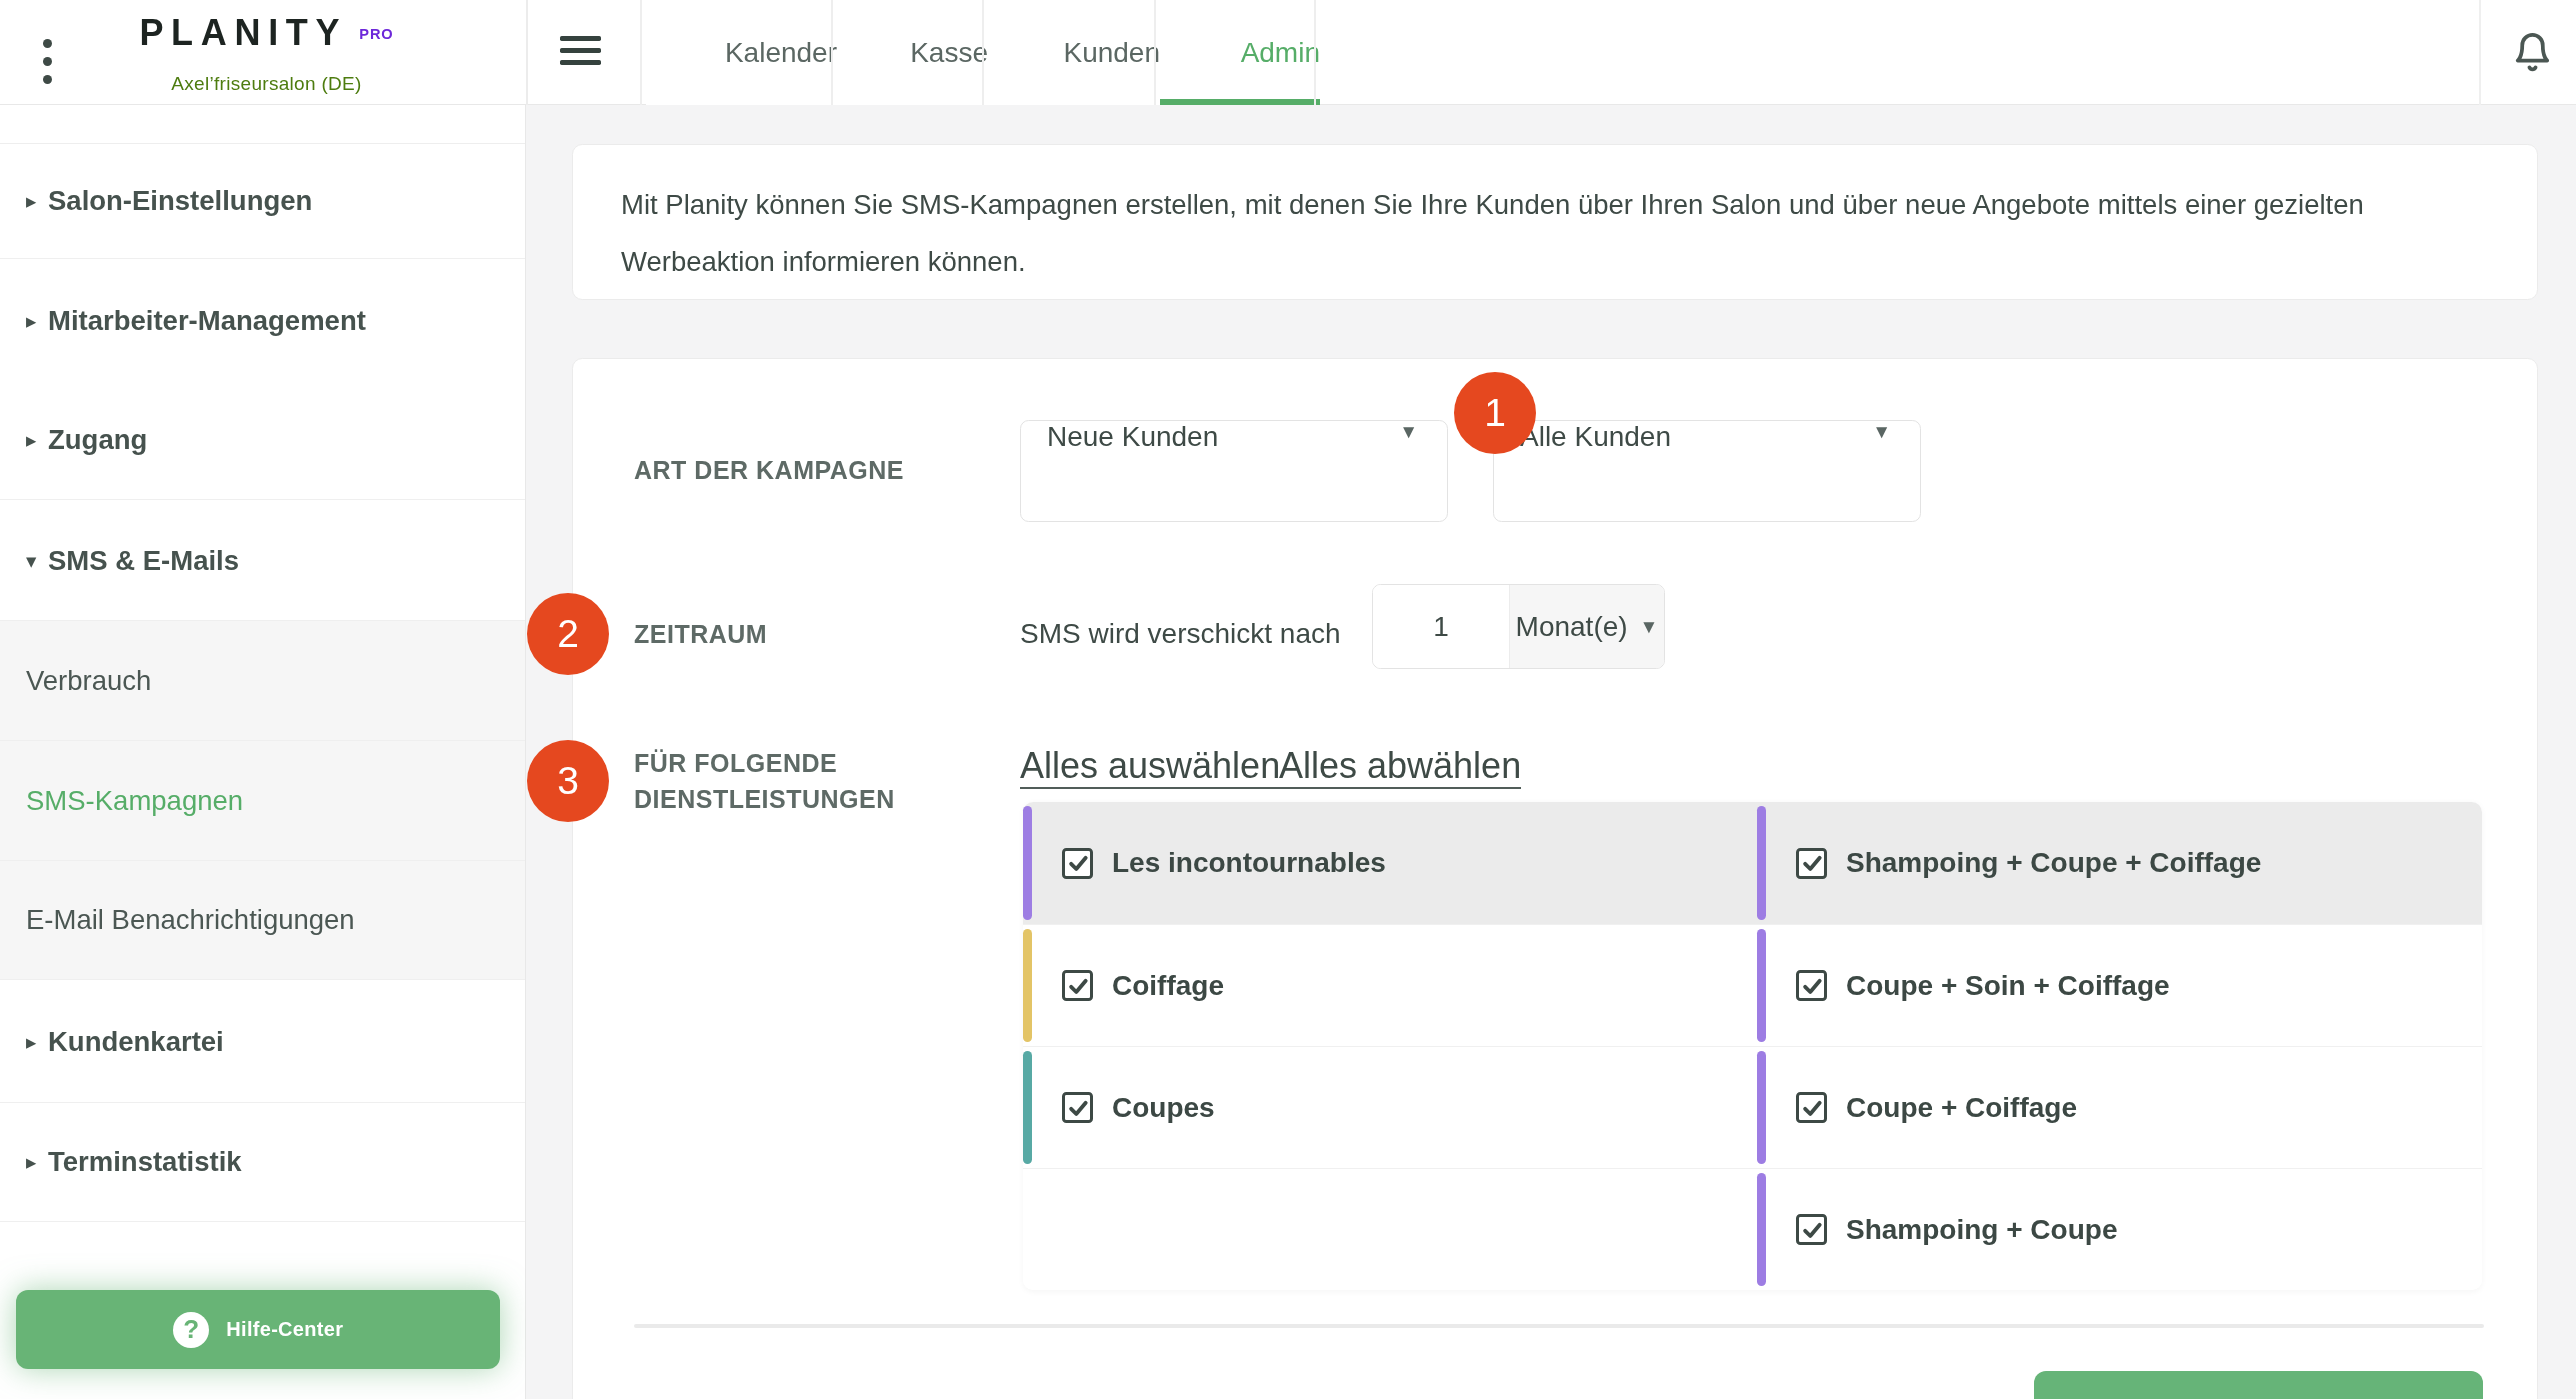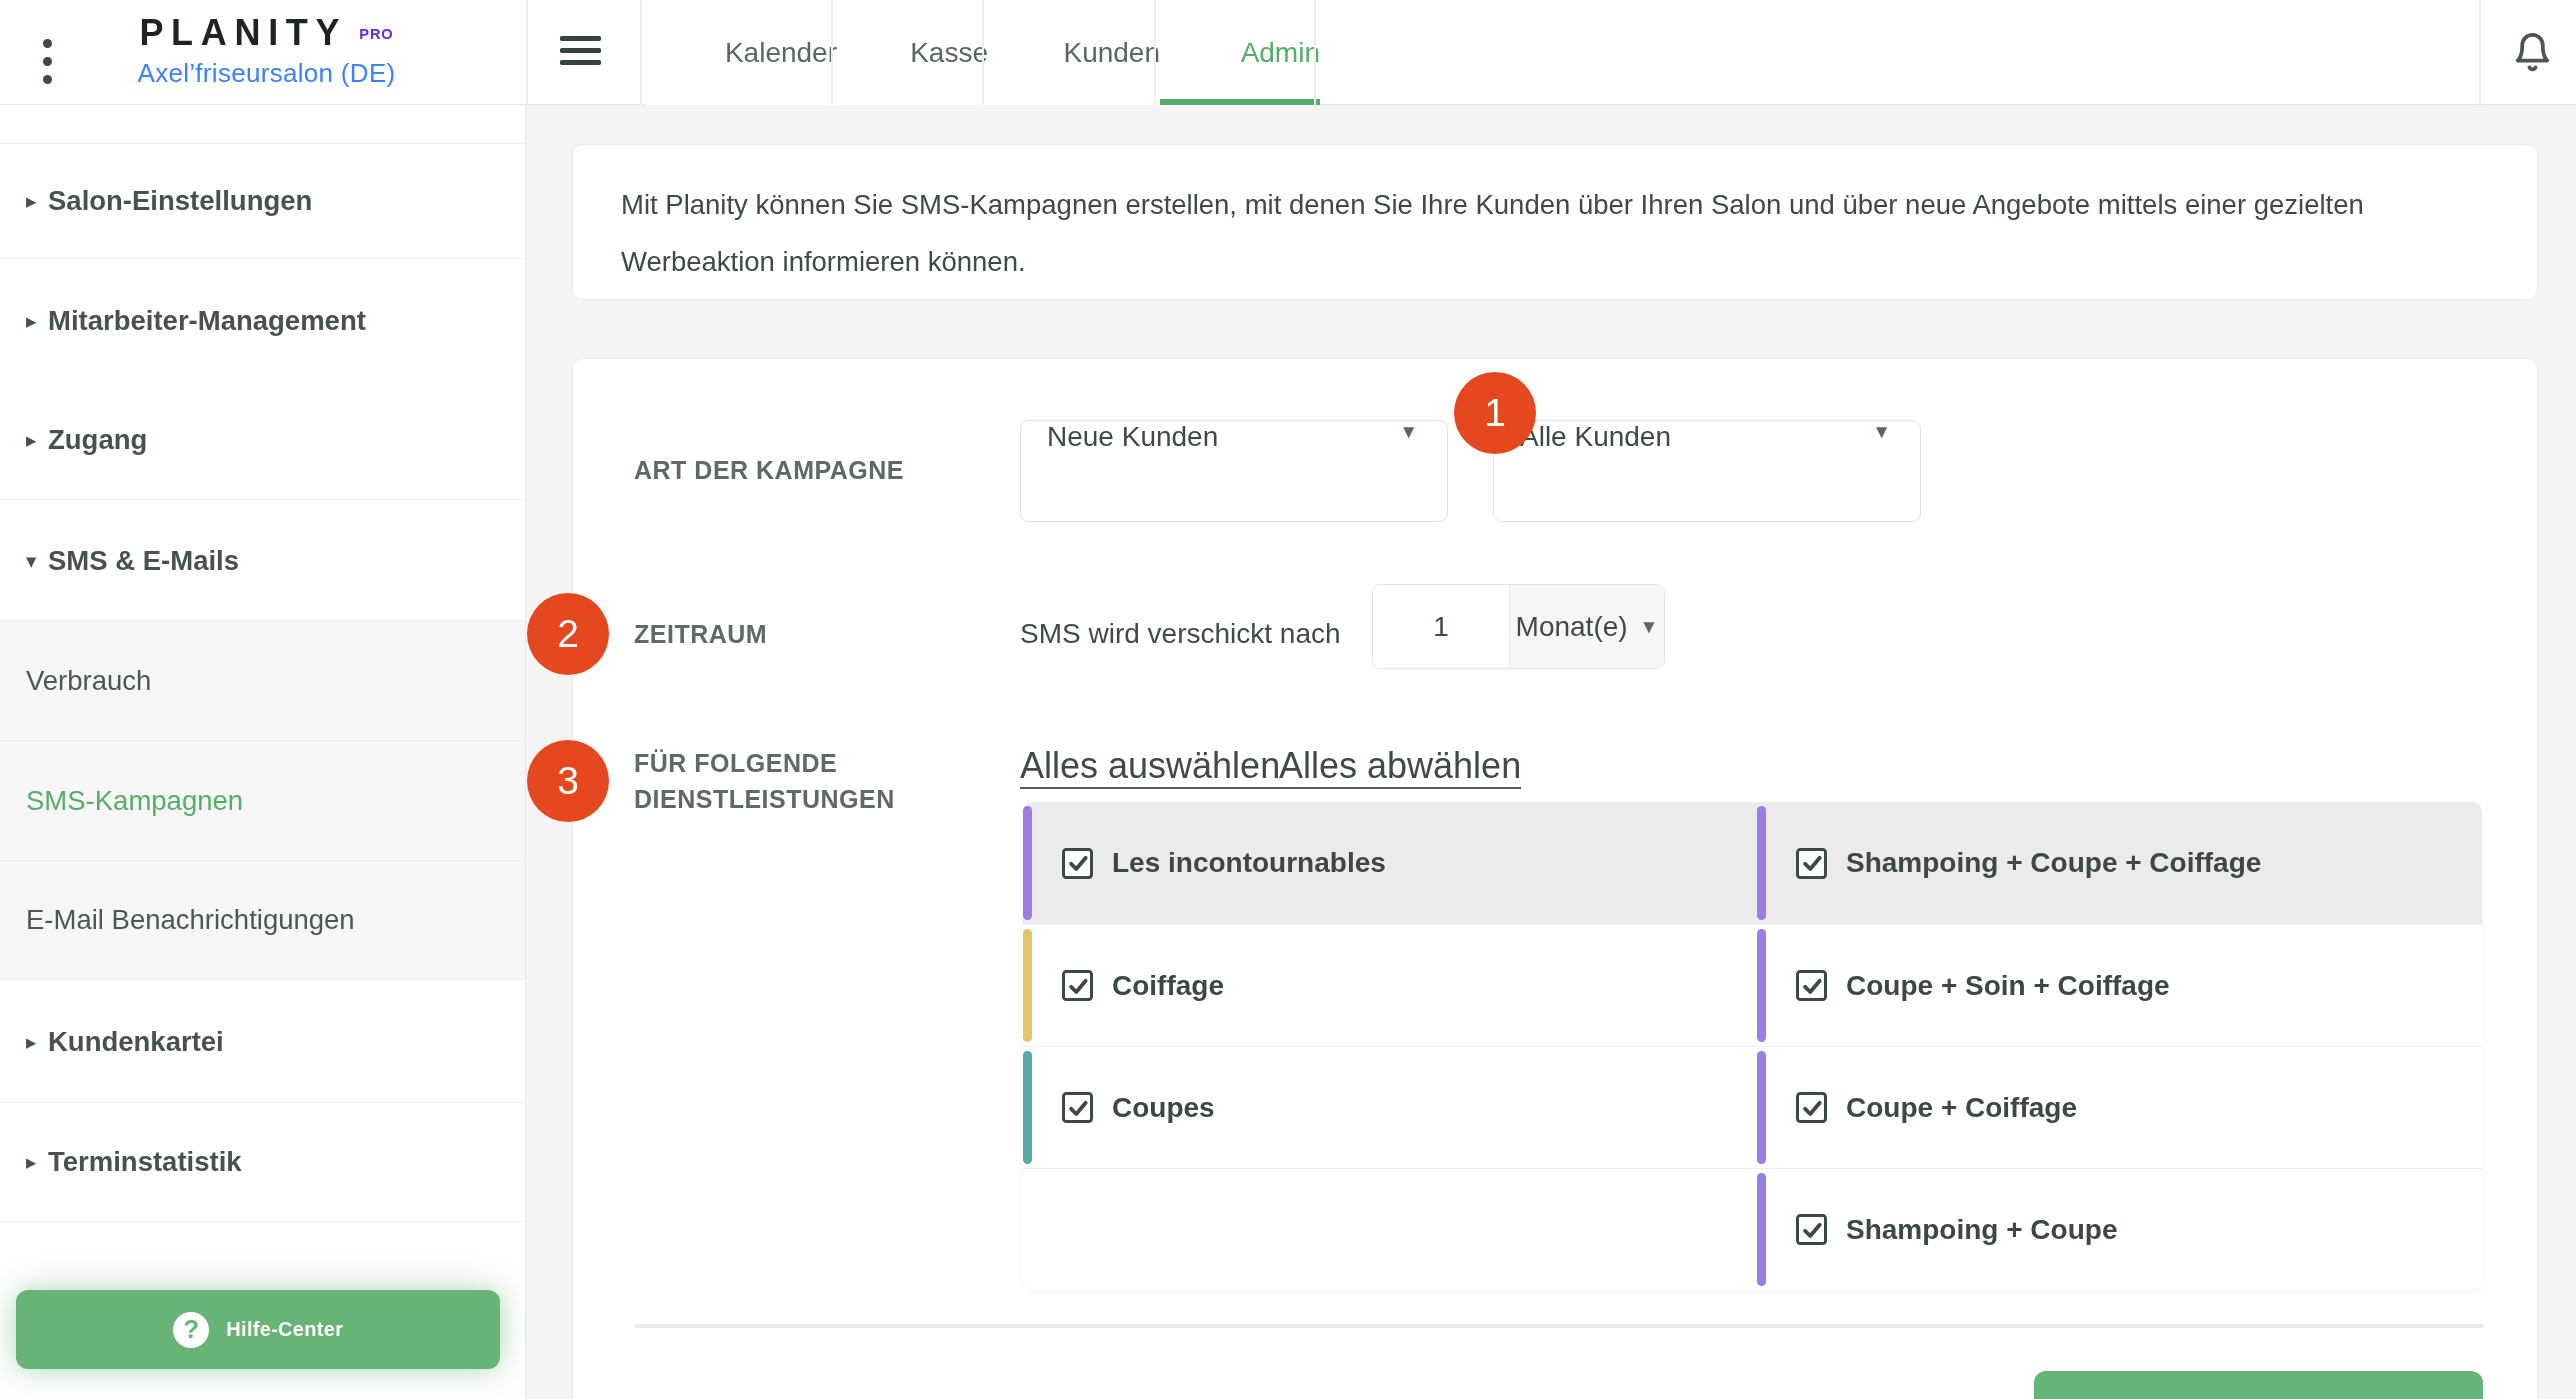--- a/index.html
+++ b/index.html
@@ -8,21 +8,21 @@
     position:relative; width:2576px; height:1400px; overflow:hidden;
     font-family:"Liberation Sans", sans-serif; color:#414d49; background:#f4f4f5;
   }
   
   .topbar { position:absolute; left:0; top:0; width:2576px; height:105px; background:#fff; border-bottom:1.7px solid #e8e8e8; }
   .kebab { position:absolute; left:38px; top:39px; width:19px; cursor:pointer; }
   .kebab i { display:block; width:9.4px; height:9.4px; border-radius:50%; background:#3e4a46; margin:0 auto 8.6px; }
   .logo-block { position:absolute; left:129px; top:12px; width:275px; text-align:center; }
   .logo-main { font-size:36px; font-weight:700; letter-spacing:7.7px; color:#1d2421; }
   .logo-sup { font-size:14.6px; font-weight:700; letter-spacing:0.9px; color:#6d28d9; vertical-align:super; margin-left:12px; }
-  .salon-name { font-size:26px; color:#3b82f6; margin-top:4px; letter-spacing:0.3px; }
+  .salon-name { font-size:19px; color:#4d7c0f; margin-top:19px; letter-spacing:0.3px; }
   .sidebar-topline { position:absolute; left:526px; top:0; width:1.7px; height:105px; background:#ececec; }
   .hamburger { position:absolute; left:560px; top:36px; width:41px; cursor:pointer; }
   .hamburger i { display:block; height:5.2px; background:#35423e; border-radius:1.7px; margin-bottom:6.9px; }
   .nav-tab { position:absolute; top:0; height:105px; line-height:105px; text-align:right; font-size:28px; color:#5b6763; cursor:pointer; background:#fff;margin-left:6px; }
   .nav-sep { position:absolute; top:0; width:1.7px; height:105px; background:#eeeeee; }
   .nav-tab.active { color:#56ad68; }
   .nav-underline { position:absolute; left:0; bottom:0; width:100%; height:6px; background:#56ad68; }
   .bell { position:absolute; left:2512px; top:27.5px; width:41px; height:48px; cursor:pointer; }
   .topline-right { position:absolute; left:2479px; top:0; width:1.7px; height:105px; background:#efefef; }
 

